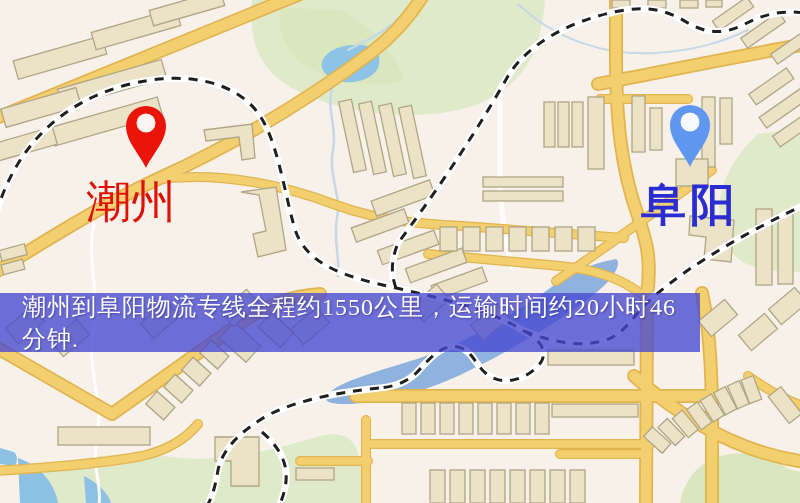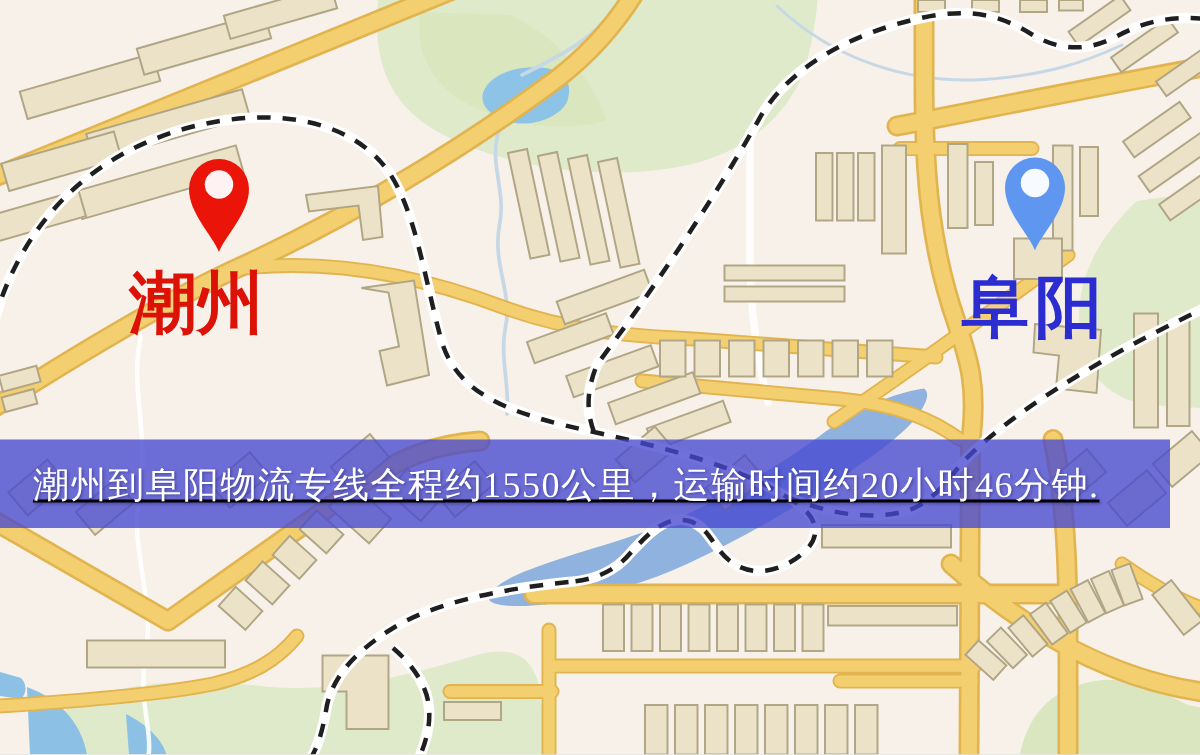--- a/index.html
+++ b/index.html
@@ -1,26 +1,26 @@
 <!DOCTYPE html>
 <html><head>
 <meta charset="utf-8">
 <style>
   html,body{margin:0;padding:0;background:#ddd;}
   #stage{position:relative;width:800px;height:503px;overflow:hidden;
          font-family:"Liberation Serif","DejaVu Serif",serif;background:#f7f1ea;}
   #mapsvg{position:absolute;left:0;top:0;}
-  .label{position:absolute;font-weight:bold;white-space:nowrap;
+  .label{position:absolute;font-weight:normal;white-space:nowrap;
          text-shadow:0 0 2px rgba(255,255,255,.25);}
   #origin-label{left:86px;top:172px;font-size:45px;}
   #dest-label{left:641px;top:175px;font-size:45px;letter-spacing:4px;font-weight:600;}
-  #banner{position:absolute;left:0;top:293px;width:780px;height:59px;
+  #banner{position:absolute;left:0;top:293px;width:700px;height:59px;
           display:flex;align-items:center;padding-left:22px;box-sizing:border-box;
           font-size:24px;letter-spacing:1px;
-          text-shadow:1px 1px 2px rgba(40,40,120,.55);text-decoration:underline;}
+          text-shadow:1px 1px 2px rgba(40,40,120,.55);}
 </style>
 </head>
 <body>
 
 <div id="stage">
 
 <svg id="mapsvg" width="800" height="503" viewBox="0 0 800 503">
 
   <rect x="0" y="0" width="800" height="503" fill="#f7f1ea"></rect>
 

